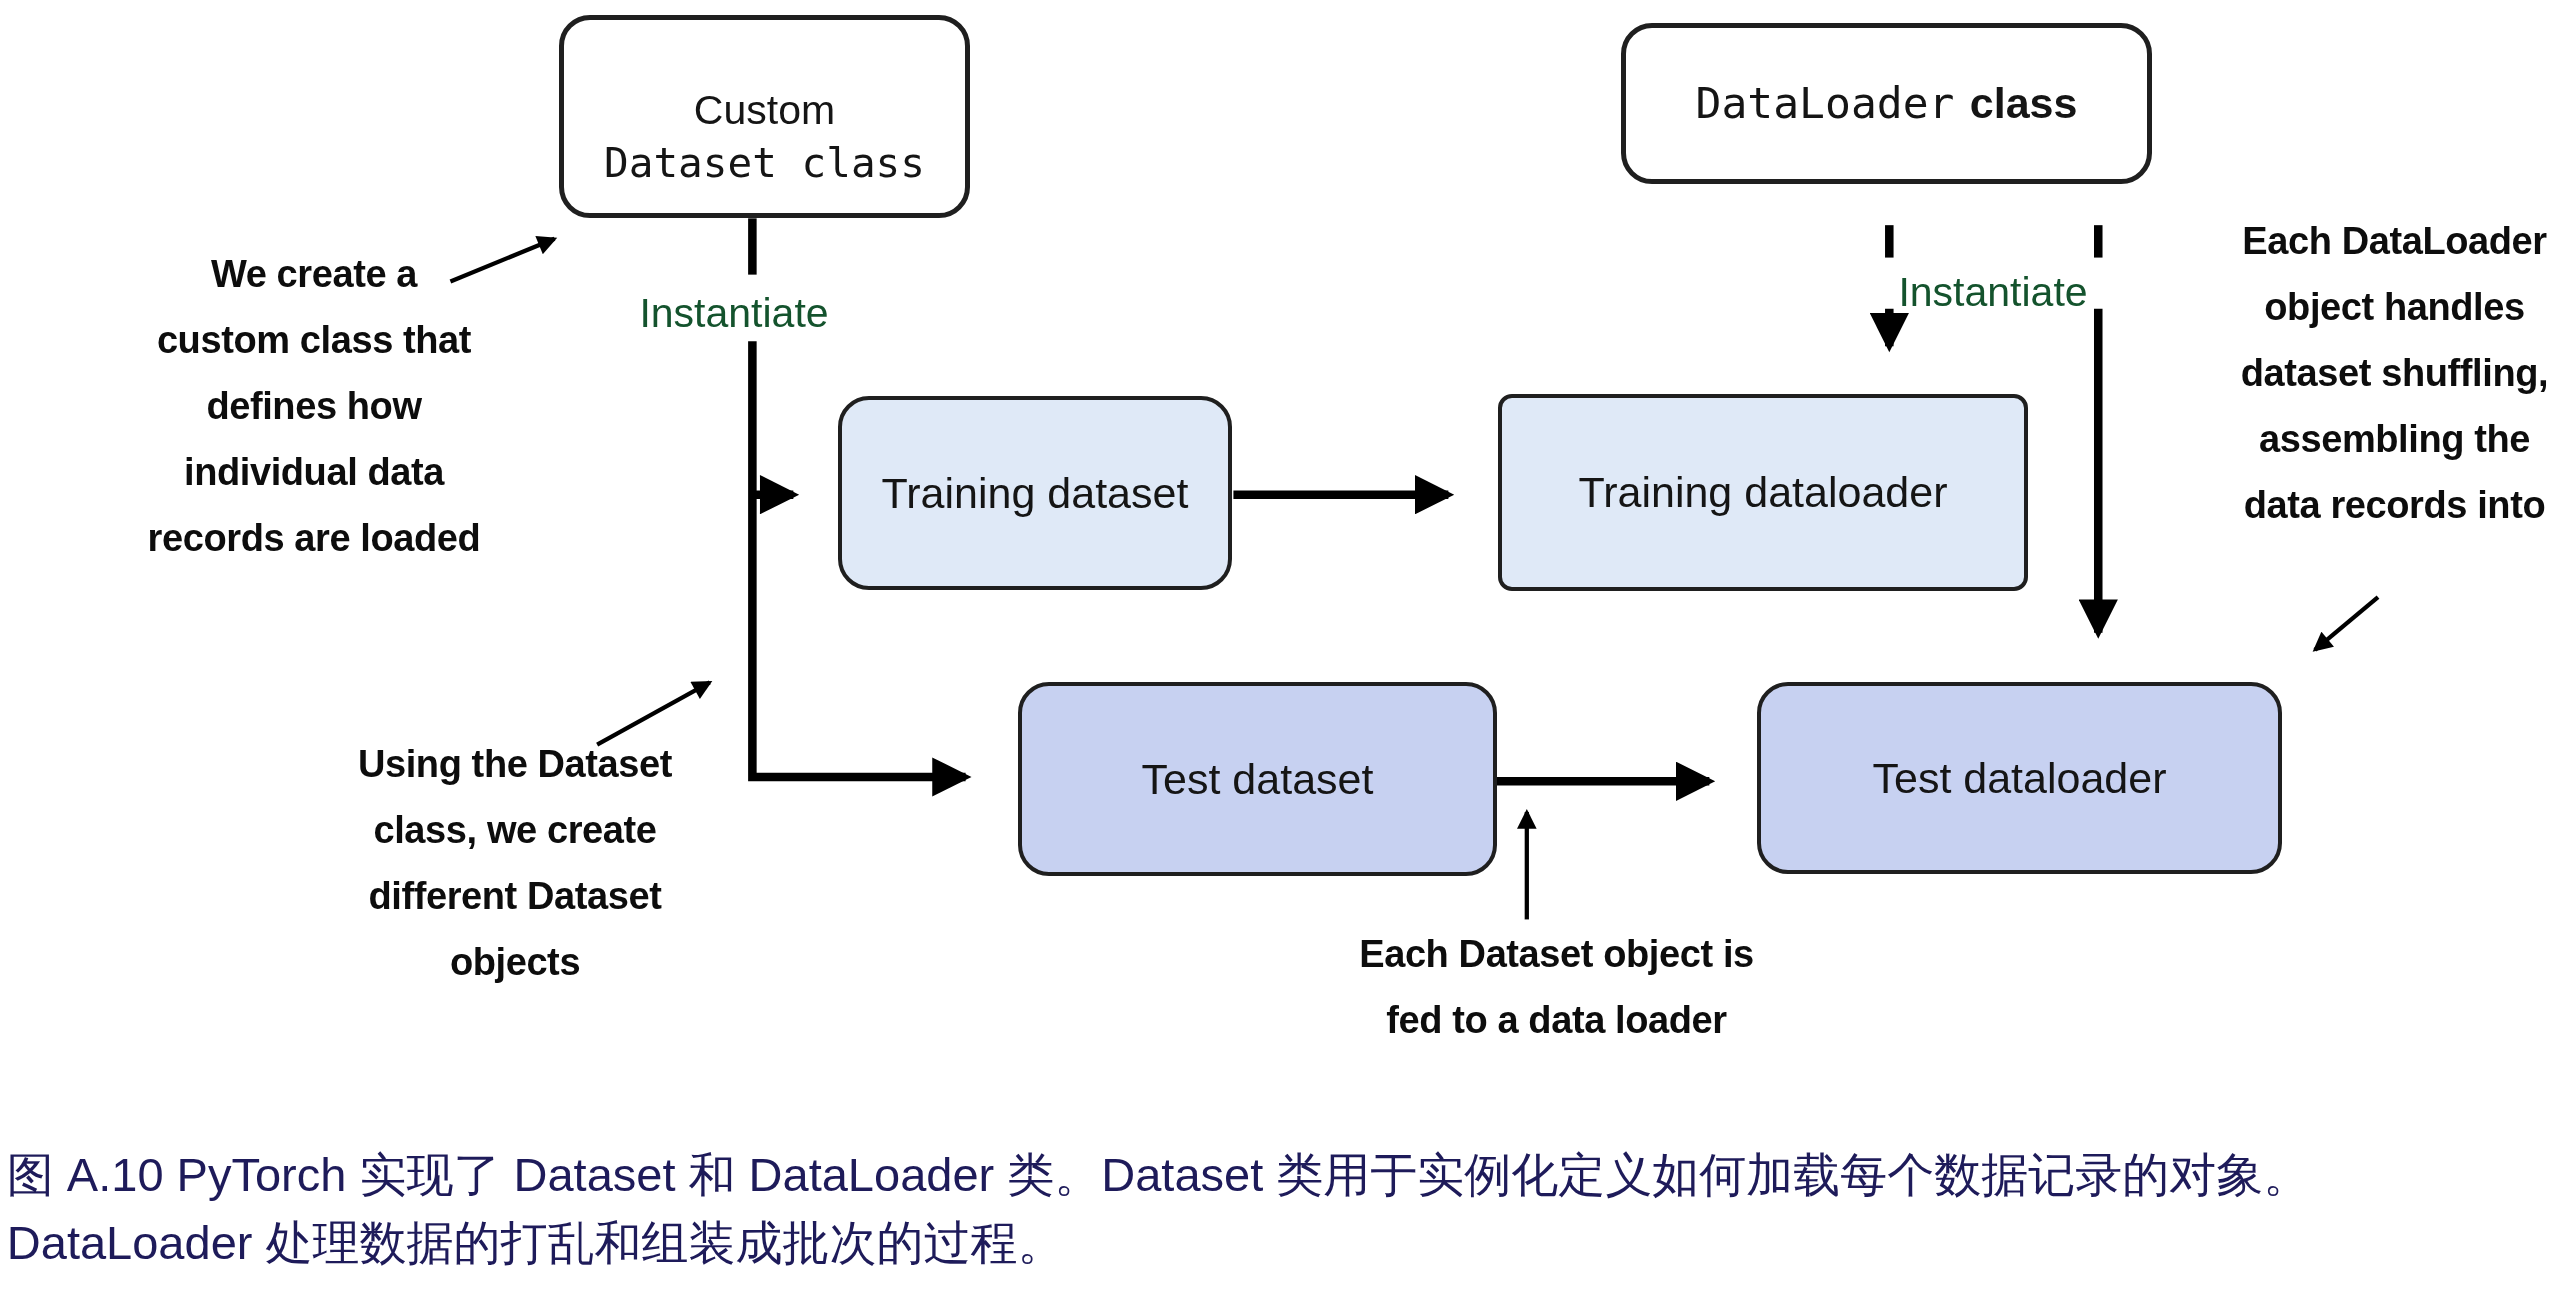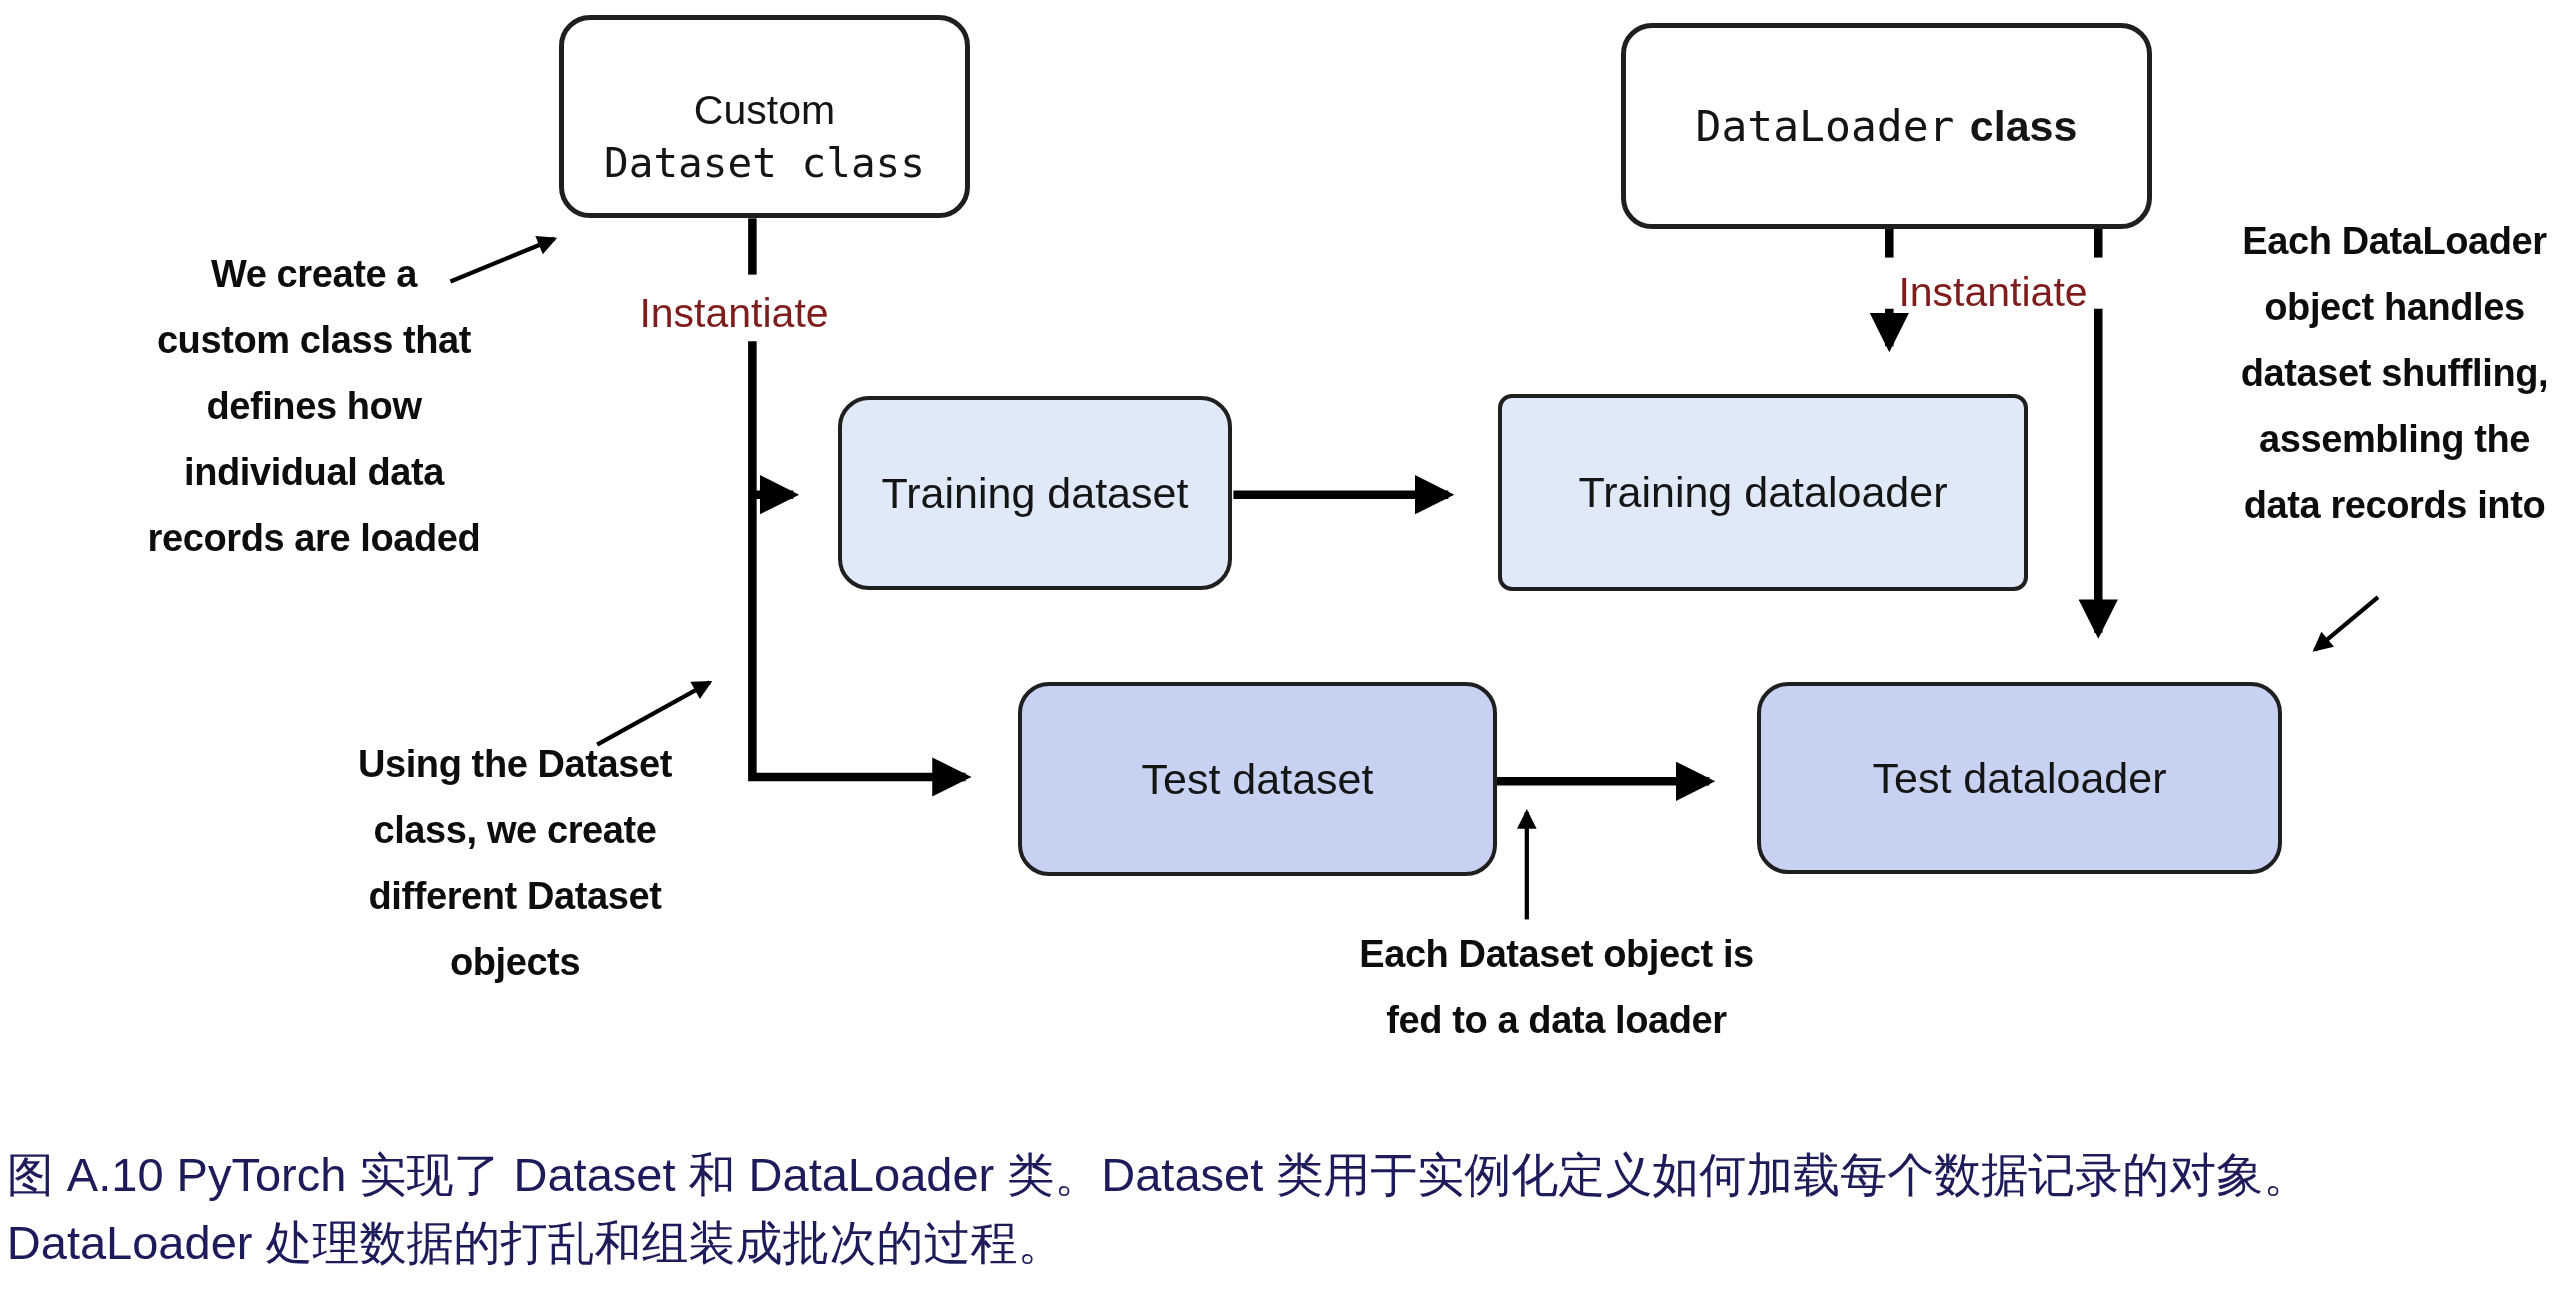--- a/index.html
+++ b/index.html
@@ -22,21 +22,21 @@
   .sans{font-family:"Liberation Sans",sans-serif;}
   .node .gap{margin-left:15.4px;font-weight:bold;}
   
   svg.wires{position:absolute;left:0;top:0;width:2576px;height:1293px;}
   svg.wires path{fill:none;stroke:#000;}
   .thick{stroke-width:10px;stroke-linejoin:miter;}
   .thin{stroke-width:5px;}
   
   .edge-label{
     position:absolute;transform:translate(-50%,-50%);
-    font-size:41px;color:#7f1d1d;white-space:nowrap;
+    font-size:41px;color:#14532d;white-space:nowrap;
   }
   
   .note{
     position:absolute;font-weight:bold;font-size:38px;line-height:66px;
     text-align:center;color:#0d0d0d;letter-spacing:-0.4px;
   }
   
   .caption{
     position:absolute;left:6.8px;top:1141px;width:2559px;
     font-size:47px;line-height:68px;color:var(--caption,#1e1b5a);
@@ -69,21 +69,21 @@
   <path class="thin" d="M2788 700 L2714 762" marker-end="url(#ah)"></path>
 </svg>
 
 <div class="node" style="left:559px;top:15.4px;width:411px;height:203px;">
   <div style="font-size:41px;margin-top:40px;">
     <div class="sans">Custom</div>
     <div class="mono">Dataset class</div>
   </div>
 </div>
 
-<div class="node" style="left:1621px;top:23px;width:531px;height:206px;">
+<div class="node" style="left:1621px;top:23px;width:531px;height:161px;">
   <span class="mono">DataLoader</span>
   <span class="sans gap">class</span>
 </div>
 
 <div class="node blue" style="left:838px;top:396px;width:394px;height:194px;">
   <span>Training dataset</span>
 </div>
 
 <div class="node blue" style="left:1498px;top:394px;width:530px;height:197px;border-radius:14px;">
   <span>Training dataloader</span>

